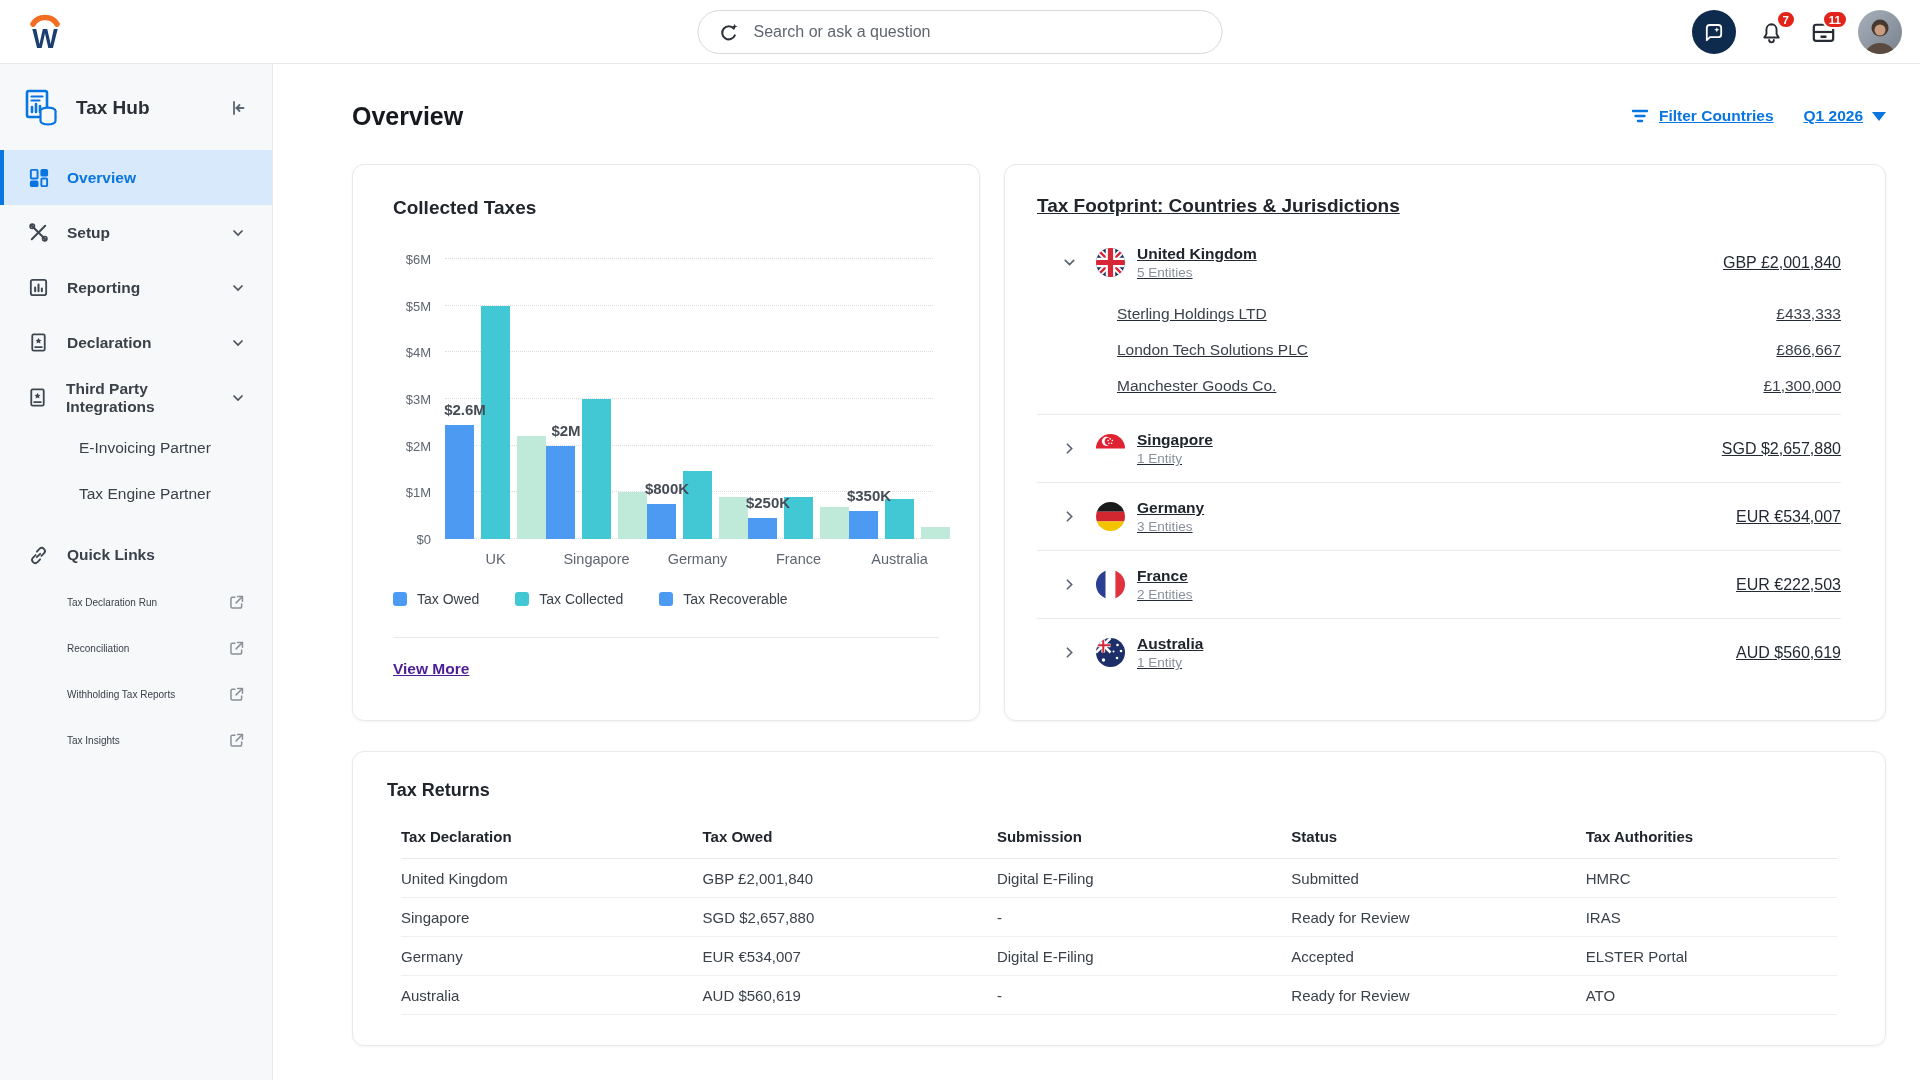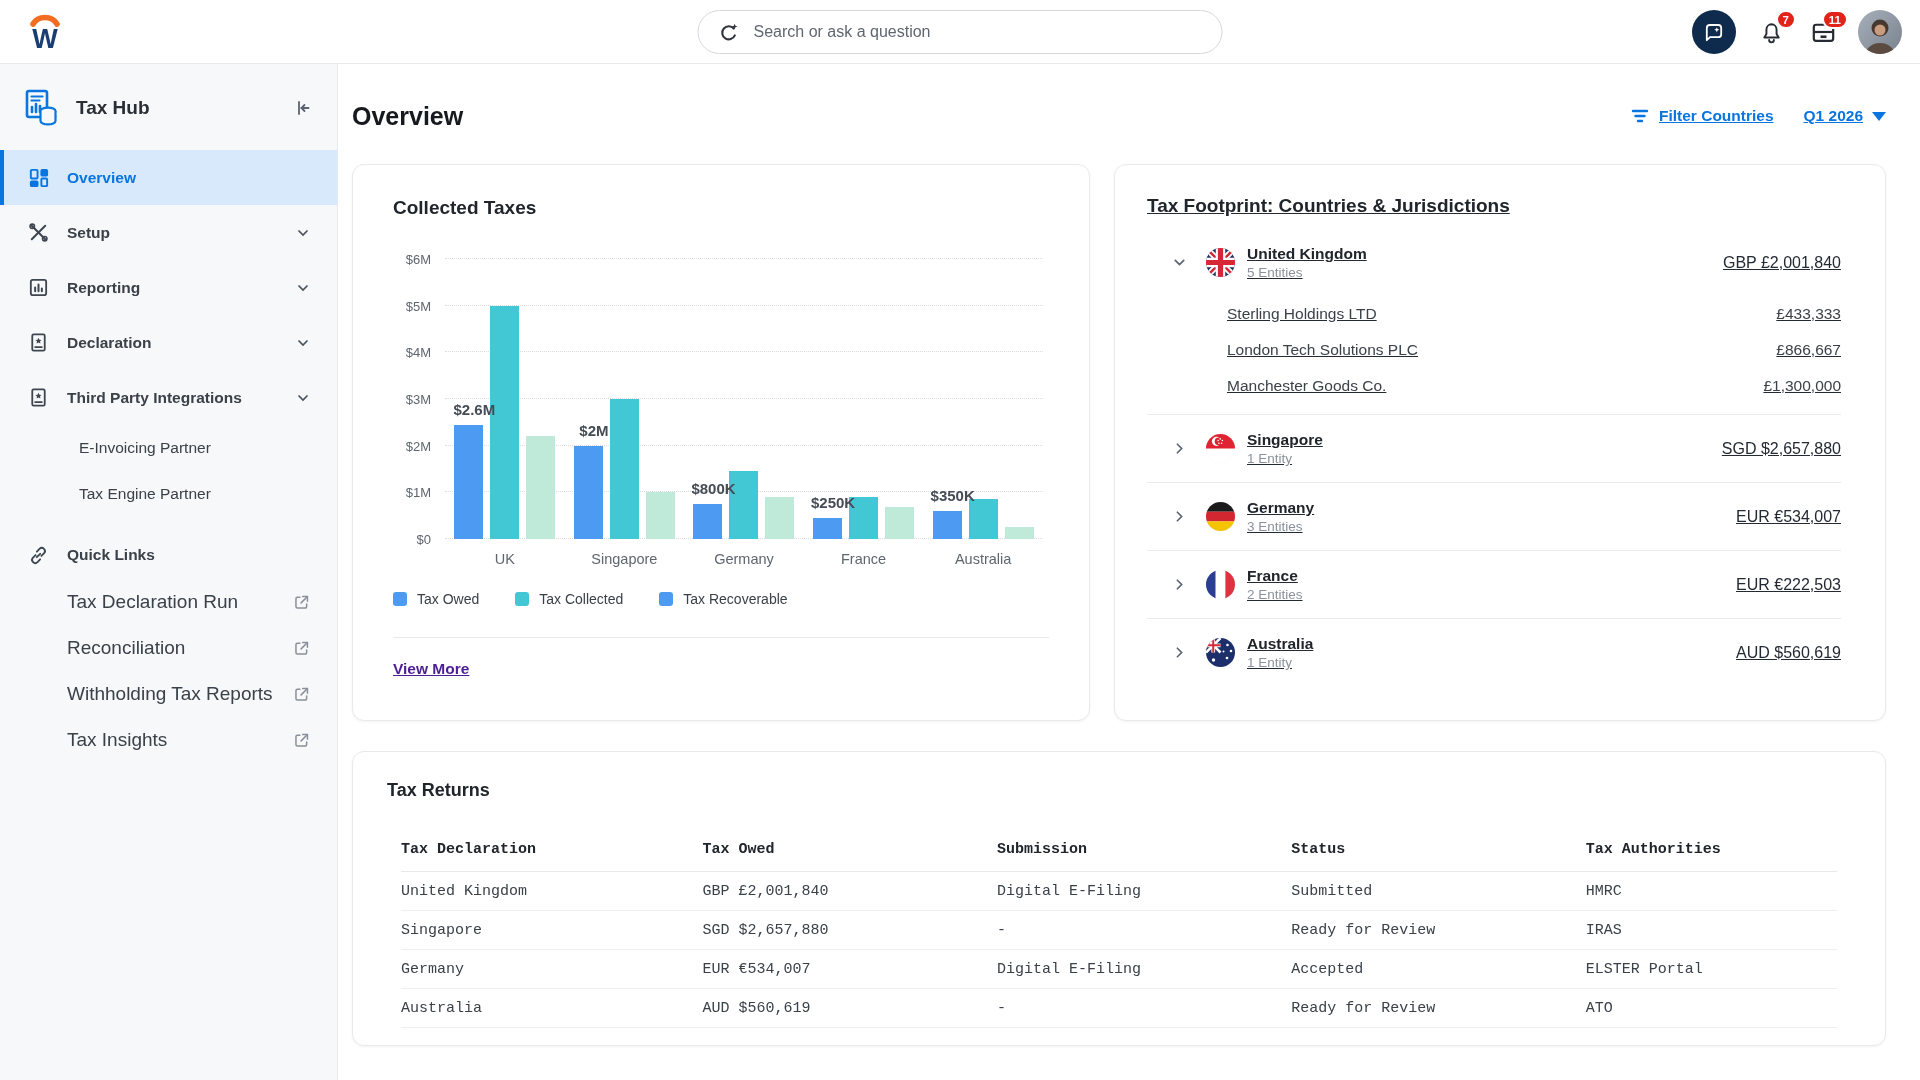--- a/index.html
+++ b/index.html
@@ -22,35 +22,35 @@
   .icon-btn { position:relative; width:34px; height:34px; display:flex; align-items:center;
     justify-content:center; cursor:pointer; }
   .badge { position:absolute; top:-5px; right:-8px; min-width:19px; height:19px; padding:0 5px;
     background:#e2231a; border-radius:10px; color:#fff; font-size:11.5px; font-weight:bold;
     display:flex; align-items:center; justify-content:center; border:2px solid #fff; }
   .avatar { width:44px; height:44px; border-radius:50%; overflow:hidden; cursor:pointer;
     background:linear-gradient(135deg,#a7b0ba 0%,#78828d 100%); position:relative; }
   .avatar svg { position:absolute; bottom:-2px; left:0; }
 
   
-  .sidebar { position:fixed; top:64px; left:0; width:338px; bottom:0; background:#f7f8fa;
+  .sidebar { position:fixed; top:64px; left:0; width:273px; bottom:0; background:#f7f8fa;
     border-right:1px solid #e7e9ec; }
   .sidebar-header { display:flex; align-items:center; padding:22px 24px 20px 18px; gap:14px; }
   .sidebar-title { font-size:19px; font-weight:bold; color:#2a2f36; flex:1; }
   .collapse-btn { color:#5a6472; cursor:pointer; display:flex; }
   .nav-item { display:flex; align-items:center; height:55px; padding-left:22px; gap:17px;
     font-size:15.5px; font-weight:bold; color:#3a4149; cursor:pointer; border-left:4px solid transparent; }
   .nav-item .nav-ic { width:24px; height:24px; display:flex; align-items:center; justify-content:center; }
   .nav-item.selected { background:#d7e9fa; border-left-color:#0875e1; color:#0875e1; }
   .nav-chev { margin-left:auto; margin-right:26px; display:flex; color:#4a525c; }
   .nav-sub { display:flex; align-items:center; height:46px; padding-left:67px; font-size:15.5px;
     font-weight:normal; color:#3a4149; cursor:pointer;margin-left:12px; }
   .nav-section { margin-top:14px; }
   .quick-link { display:flex; align-items:center; height:46px; padding-left:67px; padding-right:26px;
-    font-size:19px; color:#3a4149; cursor:pointer; }
+    font-size:10px; color:#3a4149; cursor:pointer; }
   .quick-link .ext { margin-left:auto; color:#8a9099; display:flex; }
 
   
   .main { position:absolute; left:318px; top:64px; width:1602px; padding:0 34px; }
   .page-header { display:flex; align-items:center; margin-top:36px; height:32px; }
   .page-title { font-size:25px; font-weight:bold; color:#16191d; }
   .header-links { margin-left:auto; display:flex; align-items:center; gap:30px; }
   .filter-link { display:flex; align-items:center; gap:9px; color:#0875e1; font-weight:bold;
     font-size:15.5px; cursor:pointer; }
   .filter-link span { text-decoration:underline; }
@@ -59,21 +59,21 @@
   .period-link span { text-decoration:underline; }
   .tri-down { width:0; height:0; border-left:7px solid transparent; border-right:7px solid transparent;
     border-top:9px solid #0875e1; }
 
   .card { background:#fff; border:1px solid #e7e9ec; border-radius:12px;
     box-shadow:0 1px 3px rgba(16,24,40,.05); }
   .cards-row { display:flex; gap:24px; margin-top:32px; height:557px; }
   .card-title { font-size:19px; font-weight:bold; color:#20252c; }
 
   
-  .chart-card { width:738px; padding:32px 40px 22px 40px; display:flex; flex-direction:column; }
+  .chart-card { width:628px; padding:32px 40px 22px 40px; display:flex; flex-direction:column; }
   .plot-wrap { margin-top:40px; margin-left:52px; margin-right:6px; }
   .plot { position:relative; height:280px; }
   .gridline { position:absolute; left:0; right:0; border-top:1.5px dotted #d9dde2; }
   .ytick { position:absolute; right:calc(100% + 14px); transform:translateY(-50%); font-size:13px;
     color:#5f6670; white-space:nowrap; }
   .groups { position:absolute; left:0; right:0; top:0; bottom:0; display:flex;
     justify-content:space-around; align-items:flex-end; }
   .bar-group { position:relative; width:101px; height:100%; display:flex; align-items:flex-end;
     justify-content:center; gap:7px; }
   .bar { width:29px; }
@@ -98,21 +98,21 @@
   .country-name { font-size:15.5px; font-weight:bold; color:#20252c; }
   .country-entities { font-size:13.5px; color:#8a919b; margin-top:2px; }
   .country-amount { margin-left:auto; font-size:16px; color:#232a33; }
   .entity-row { display:flex; align-items:center; padding:9px 0 9px 80px; font-size:15.5px; color:#3a4149; }
   .entity-amount { margin-left:auto; }
   .fp-divider { border-top:1px solid #e9ebee; margin-top:10px; }
   .fp-divider.tight { margin-top:0; }
 
   
   .returns-card { margin-top:30px; padding:28px 48px 20px 34px; height:295px; }
-  .returns-table { margin-left:14px; margin-top:32px; width:calc(100% - 14px); border-collapse:collapse;font-family:Liberation Mono, monospace; }
+  .returns-table { margin-left:14px; margin-top:19px; width:calc(100% - 14px); border-collapse:collapse; }
   .returns-table th { text-align:left; font-size:15px; font-weight:bold; color:#20252c;
     padding:8px 0 13px 0; border-bottom:1px solid #e7e9ec; }
   .returns-table td { font-size:15px; color:#3a4149; padding:10.5px 0; border-bottom:1px solid #edeff1; }
 </style>
 </head>
 <body>
 
 <div class="topbar">
   <div class="logo">
     <svg width="46" height="46" viewBox="0 0 46 46">

